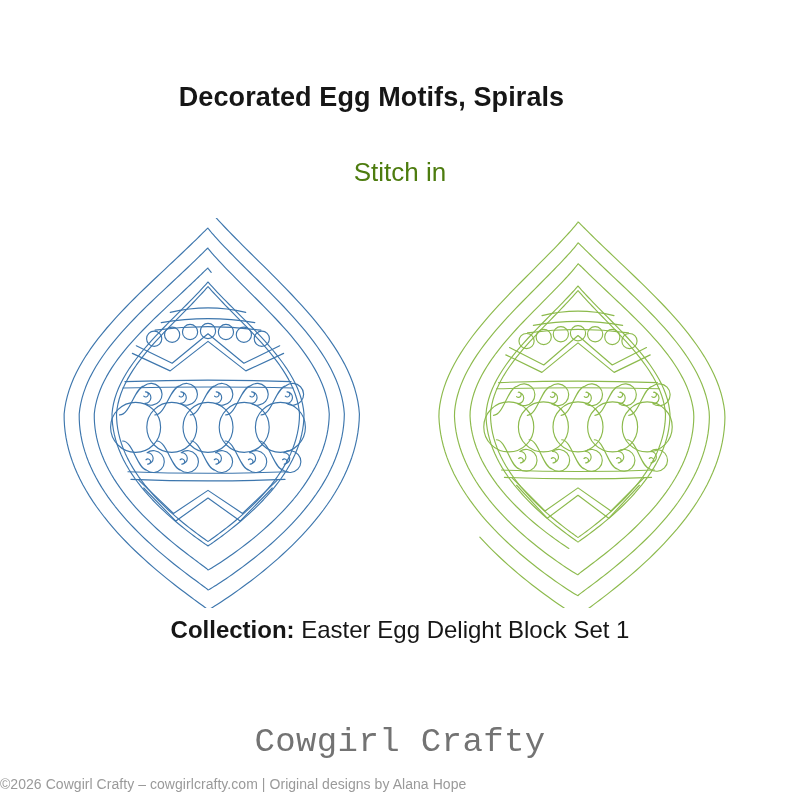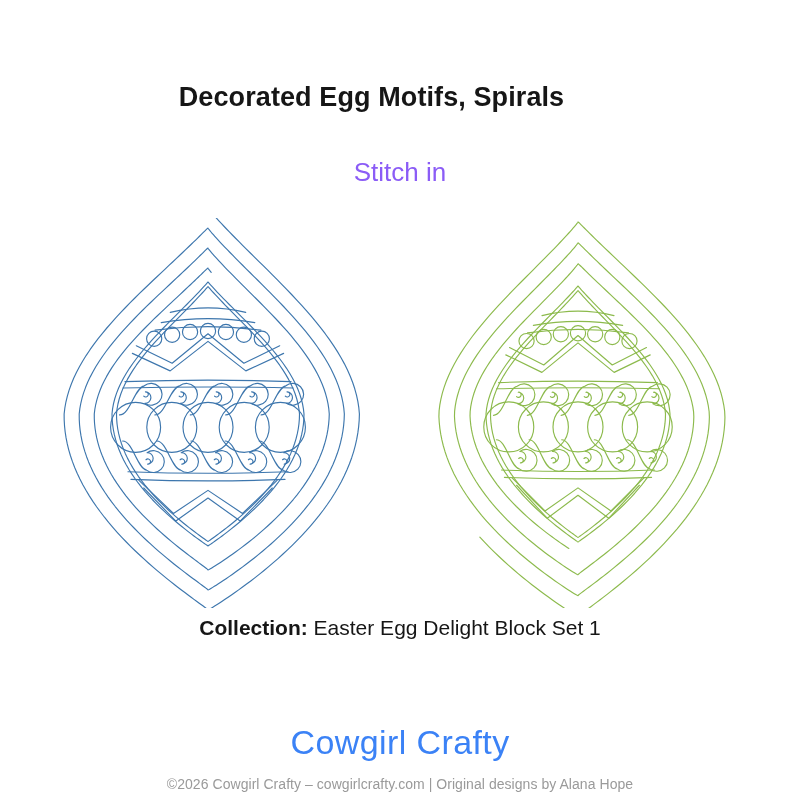--- a/index.html
+++ b/index.html
@@ -21,53 +21,53 @@
     letter-spacing:.1px;
     color:#161616;
   }
 
   .subtitle{
     position:absolute;top:155px;left:0;width:800px;
     text-align:center;
     font-size:26px;
     font-weight:400;
     line-height:1.32;
-    color:#8b5cf6;
+    color:#4d7c0f;
   }
   .subtitle span{display:block;}
 
   .art{
     position:absolute;top:218px;left:0;width:800px;height:390px;
   }
   .art svg{display:block;}
   .egg-slot{position:absolute;top:0;}
   .egg-left{left:-5px;}
   .egg-right{left:400px;}
 
   .collection{
     position:absolute;top:616px;left:0;width:800px;
     text-align:center;
-    font-size:21px;
+    font-size:24px;
     font-weight:400;
     color:#161616;
   }
   .collection b{font-weight:700;}
 
   .watermark{
     position:absolute;top:723px;left:0;width:800px;
     text-align:center;
     font-size:34px;
     font-weight:300;
-    color:#3b82f6;
+    color:#737373;
     letter-spacing:.4px;
+    font-family:Liberation Mono, monospace;
   }
 
   .copyright{
     position:absolute;top:776px;left:0;width:800px;
-    text-align:center;
     font-size:14px;
     font-weight:400;
     color:#9a9a9a;
     letter-spacing:.05px;
   }
 </style>
 </head>
 <body>
 
 <div class="page">

